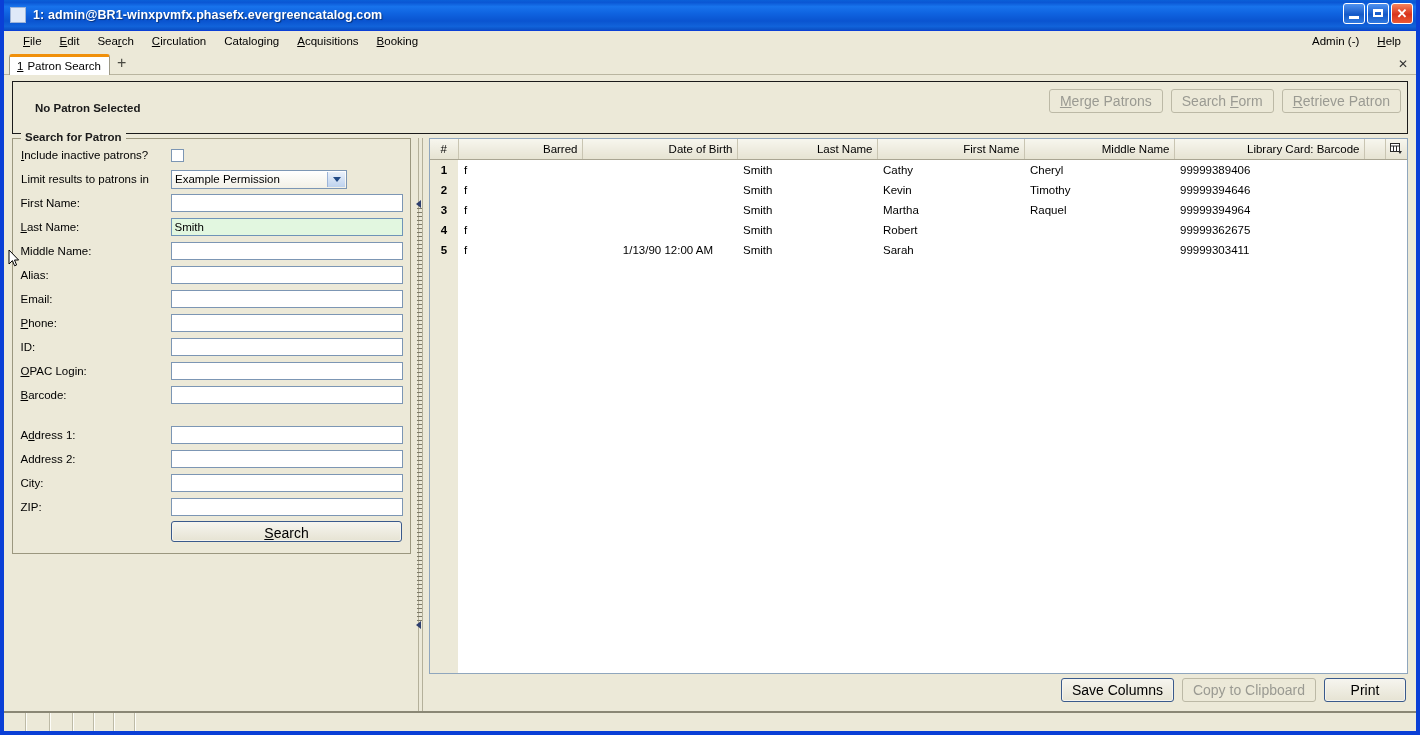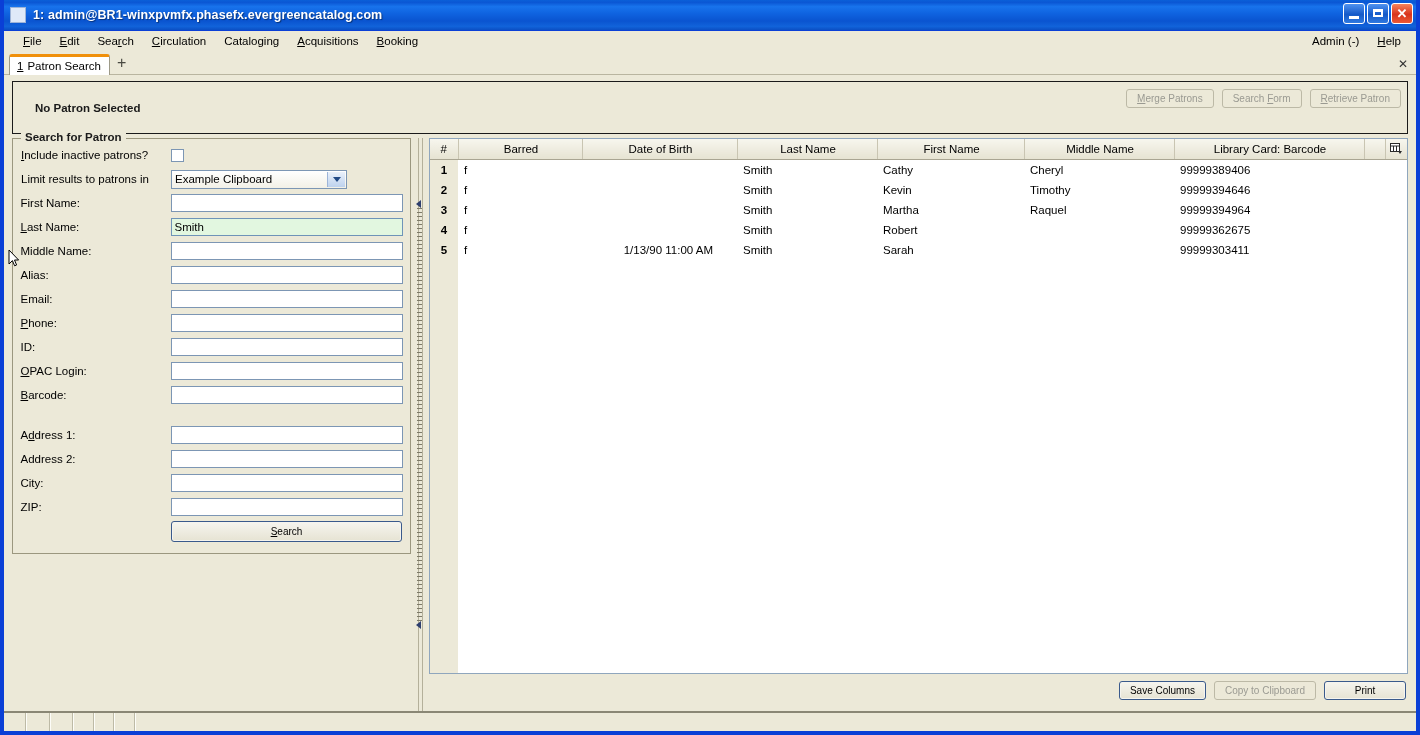--- a/index.html
+++ b/index.html
@@ -188,21 +188,21 @@
   #patron-bar .pbtns {
     margin-left: auto;
     display: flex;
     gap: 8px;
     align-self: flex-start;
     margin-top: 7px;
   }
 
   button.xul {
     font-family: "Liberation Sans", sans-serif;
-    font-size: 10px;
+    font-size: 14px;
     background: linear-gradient(to bottom,#f6f5ef,#e6e3d3);
     border: 1px solid #8e8a76;
     border-radius: 3px;
     padding: 3px 10px;
     color: #000;
     cursor: default;
     white-space: nowrap;
   }
   button.xul.disabled {
     color: #9a9a92;
@@ -382,21 +382,21 @@
     border-collapse: collapse;
     width: 100%;
     table-layout: fixed;
     font-size: 11.5px;
   }
   table.grid th {
     background: linear-gradient(to bottom,#f7f6ee,#e6e3d2);
     border-bottom: 1px solid #a9a592;
     border-right: 1px solid #c9c5b2;
     font-weight: normal;
-    text-align: center;
+    text-align: right;
     padding: 2px 4px 2px 6px;
     height: 16px;
     font-size: 11.5px;
     color: #000;
     white-space: nowrap;
     overflow: hidden;
     cursor: default;
   }
   table.grid th.idx {
     text-align: center;
@@ -537,21 +537,21 @@
             <div class="flabel"><span class="uline">I</span>nclude inactive patrons?</div>
             <div class="fctl">
               <span class="xcheckbox"></span>
             </div>
           </div>
 
           <div class="frow">
             <div class="flabel">Limit results to patrons in</div>
             <div class="fctl">
               <div class="xselect">
-                <span>Example Clipboard</span>
+                <span>Example Permission</span>
                 <span class="arrowbox">
                     <span class="chev"></span>
                   </span>
               </div>
             </div>
           </div>
 
           <div class="frow">
             <div class="flabel">First Name:</div>
             <div class="fctl">
@@ -726,21 +726,21 @@
                 <td>Smith</td>
                 <td>Robert</td>
                 <td></td>
                 <td>99999362675</td>
                 <td></td>
                 <td></td>
               </tr>
               <tr>
                 <td class="idx">5</td>
                 <td>f</td>
-                <td class="dob">1/13/90 11:00 AM</td>
+                <td class="dob">1/13/90 12:00 AM</td>
                 <td>Smith</td>
                 <td>Sarah</td>
                 <td></td>
                 <td>99999303411</td>
                 <td></td>
                 <td></td>
               </tr>
             </tbody>
           </table>
           <div class="grid-filler">

